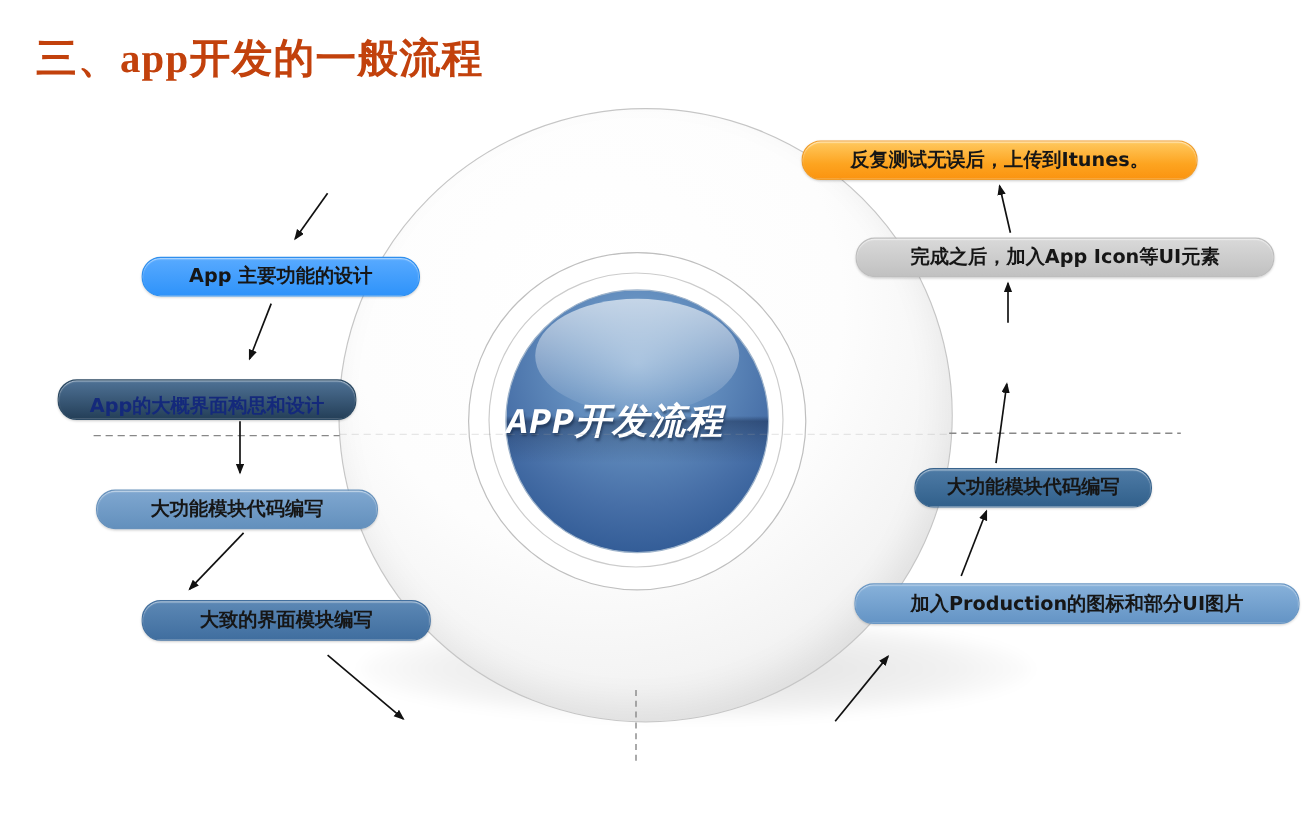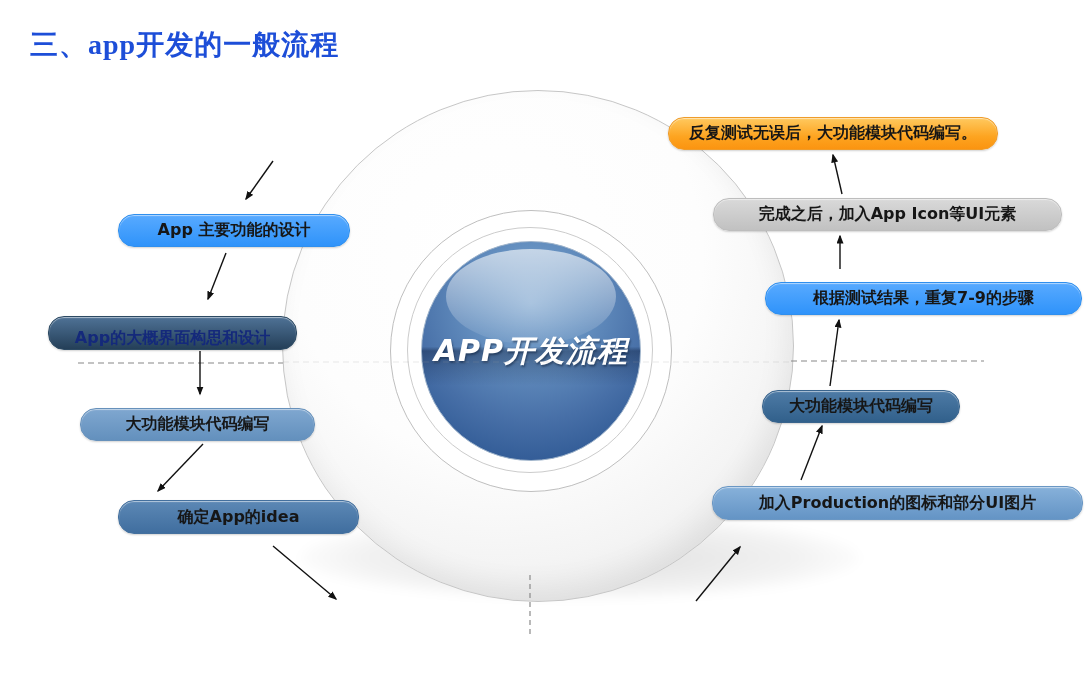--- a/index.html
+++ b/index.html
@@ -2,21 +2,21 @@
 <html><head>
 <meta charset="utf-8">
 <style>
   html,body{margin:0;padding:0;background:#ffffff;}
   .canvas{
     position:relative;width:1092px;height:689px;background:#ffffff;overflow:hidden;
     font-family:"DejaVu Sans",sans-serif;
   }
   .page-title{
     position:absolute;left:30px;top:26px;
-    font-family:"Liberation Serif",serif;font-weight:bold;font-size:28px;color:#1d4ed8;
+    font-family:"Liberation Serif",serif;font-weight:bold;font-size:34px;color:#c2410c;
     letter-spacing:1px;
   }
   
   .sphere-shadow{
     position:absolute;left:300px;top:515px;width:560px;height:85px;border-radius:50%;
     background:radial-gradient(ellipse at center, rgba(0,0,0,0.13) 0%, rgba(0,0,0,0.05) 55%, rgba(0,0,0,0) 75%);
     filter:blur(5px);
   }
   .big-sphere{
     position:absolute;left:282px;top:90px;width:510px;height:510px;border-radius:50%;
@@ -33,21 +33,21 @@
     content:"";position:absolute;left:16px;top:16px;width:246px;height:246px;border-radius:50%;
     border:1px solid #cccccc;box-sizing:border-box;
   }
   
   .blue-sphere{
     position:absolute;left:421px;top:241px;width:218px;height:218px;border-radius:50%;
     background:
       linear-gradient(to bottom, rgba(0,0,0,0) 48%, rgba(10,25,55,0.40) 50%, rgba(10,25,55,0.18) 58%, rgba(0,0,0,0) 66%),
       radial-gradient(circle at 50% 28%, #86abd2 0%, #6590c0 30%, #476fa7 62%, #2e5893 88%, #274f88 100%);
     border:1px solid #9fb4cb;
-    display:flex;align-items:center;justify-content:center;
+    display:flex;align-items:center;font-family:Liberation Mono, monospace;
   }
   .blue-sphere::before{
     content:"";position:absolute;left:11%;top:3%;width:78%;height:44%;border-radius:50%;
     background:linear-gradient(to bottom, rgba(255,255,255,0.62), rgba(255,255,255,0.05));
   }
   .center-label{
     position:relative;color:#ffffff;font-weight:bold;font-style:italic;font-size:30px;
     letter-spacing:1px;text-shadow:1px 2px 2px rgba(20,40,70,0.55);white-space:nowrap;
   }
   
@@ -120,31 +120,28 @@
   <div class="pill c-blue p2">
       <span>App 主要功能的设计</span>
     </div>
   <div class="pill c-navy p3">
       <span>App的大概界面构思和设计</span>
     </div>
   <div class="pill c-medblue p4">
       <span>大功能模块代码编写</span>
     </div>
   <div class="pill c-steel p5">
-      <span>确定App的idea</span>
+      <span>大致的界面模块编写</span>
     </div>
   <div class="pill c-lightblue p7">
       <span>加入Production的图标和部分UI图片</span>
     </div>
   <div class="pill c-darksteel p8">
       <span>大功能模块代码编写</span>
     </div>
-  <div class="pill c-blue p9">
-      <span>根据测试结果，重复7-9的步骤</span>
-    </div>
   <div class="pill c-gray p10">
       <span>完成之后，加入App Icon等UI元素</span>
     </div>
   <div class="pill c-orange p11">
-      <span>反复测试无误后，大功能模块代码编写。</span>
+      <span>反复测试无误后，上传到Itunes。</span>
     </div>
 
 </div>
 
 </body></html>

